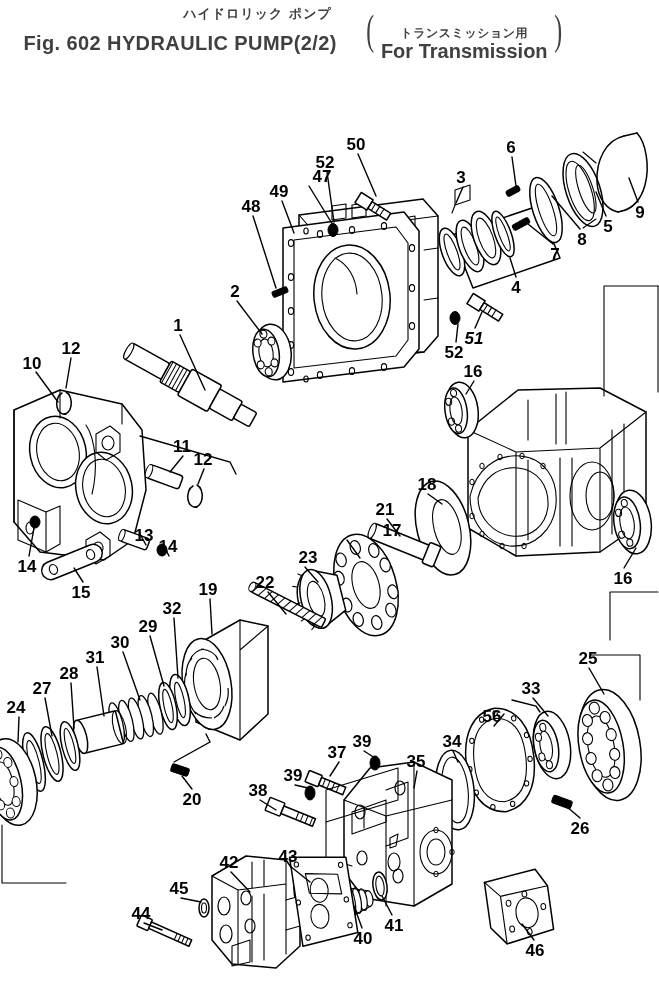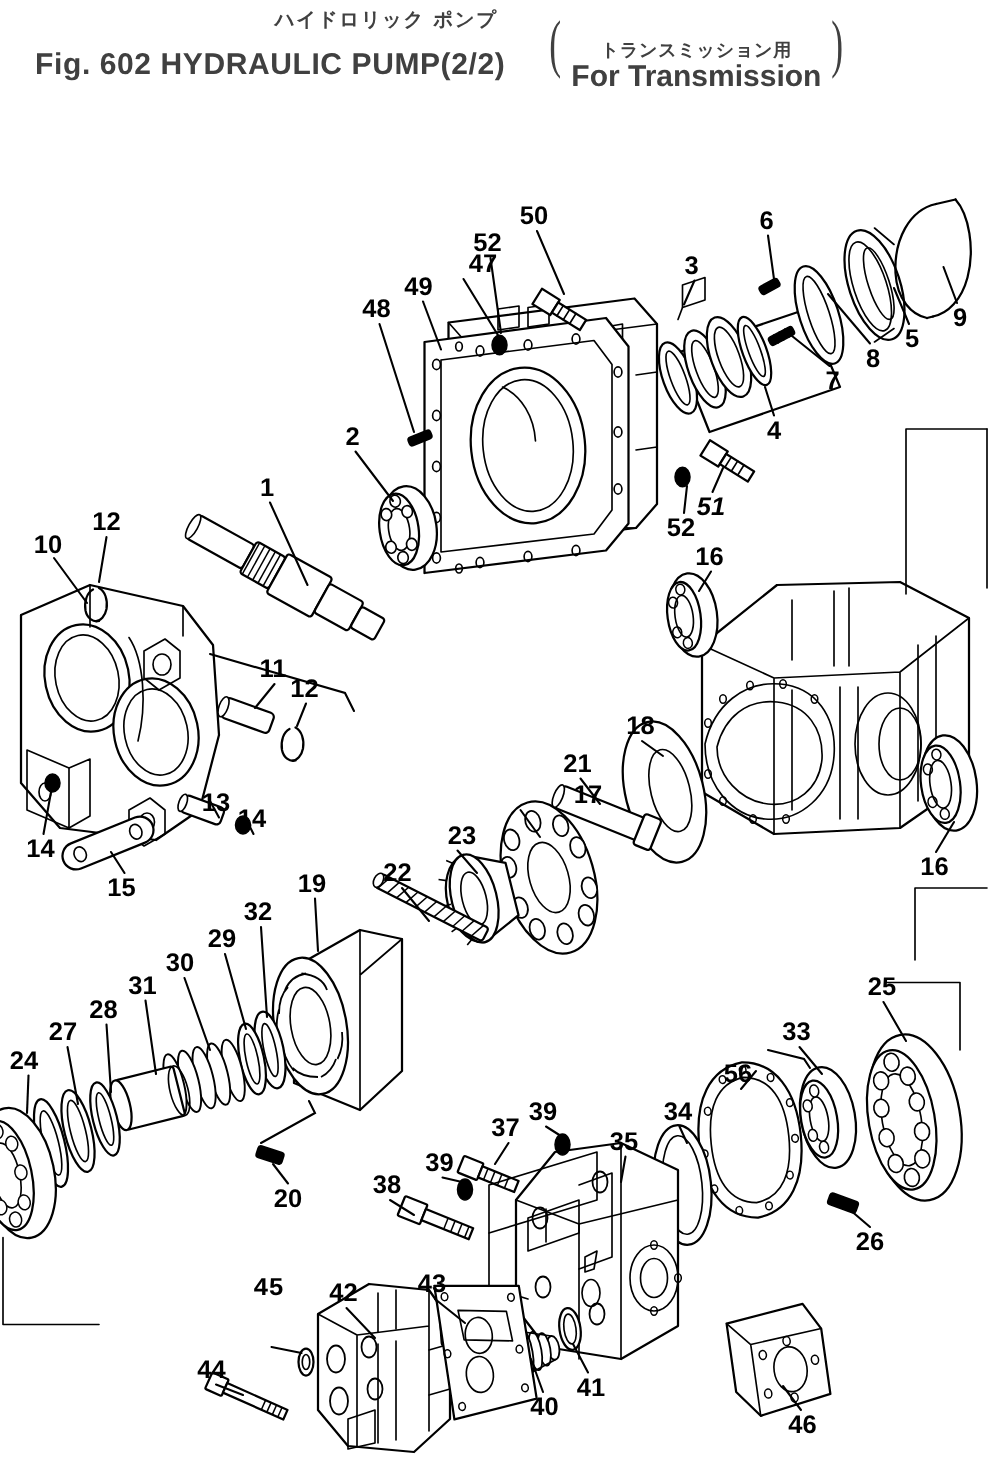--- a/index.html
+++ b/index.html
@@ -834,21 +834,21 @@
       <div class="callout" style="left: 492px; top: 716px;">56</div>
       <div class="callout" style="left: 192px; top: 799px;">20</div>
       <div class="callout" style="left: 362px; top: 741px;">39</div>
       <div class="callout" style="left: 337px; top: 752px;">37</div>
       <div class="callout" style="left: 452px; top: 741px;">34</div>
       <div class="callout" style="left: 416px; top: 761px;">35</div>
       <div class="callout" style="left: 293px; top: 775px;">39</div>
       <div class="callout" style="left: 258px; top: 790px;">38</div>
       <div class="callout" style="left: 288px; top: 856px;">43</div>
       <div class="callout" style="left: 229px; top: 862px;">42</div>
-      <div class="callout" style="left: 179px; top: 860px; font-family: Liberation Mono, monospace;">45</div>
+      <div class="callout" style="left: 179px; top: 888px;">45</div>
       <div class="callout" style="left: 141px; top: 913px;">44</div>
       <div class="callout" style="left: 363px; top: 938px;">40</div>
       <div class="callout" style="left: 394px; top: 925px;">41</div>
       <div class="callout" style="left: 580px; top: 828px;">26</div>
       <div class="callout" style="left: 535px; top: 950px;">46</div>
     </div>
 
 </div>
 
 </body></html>

